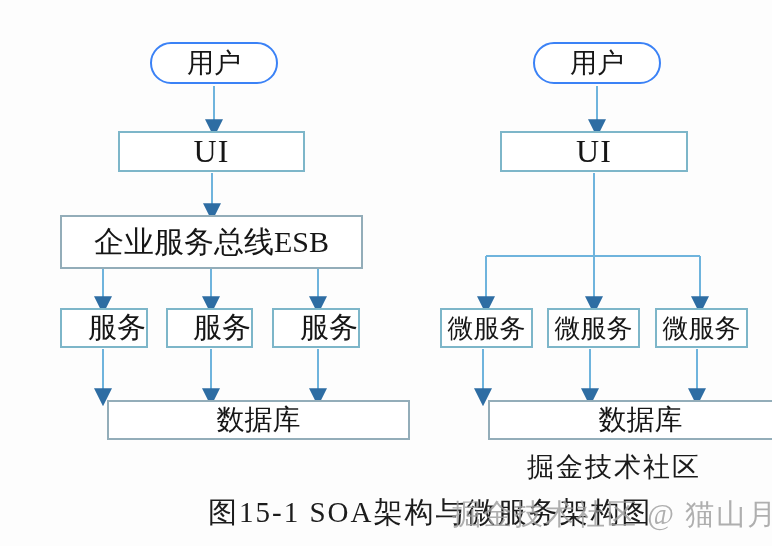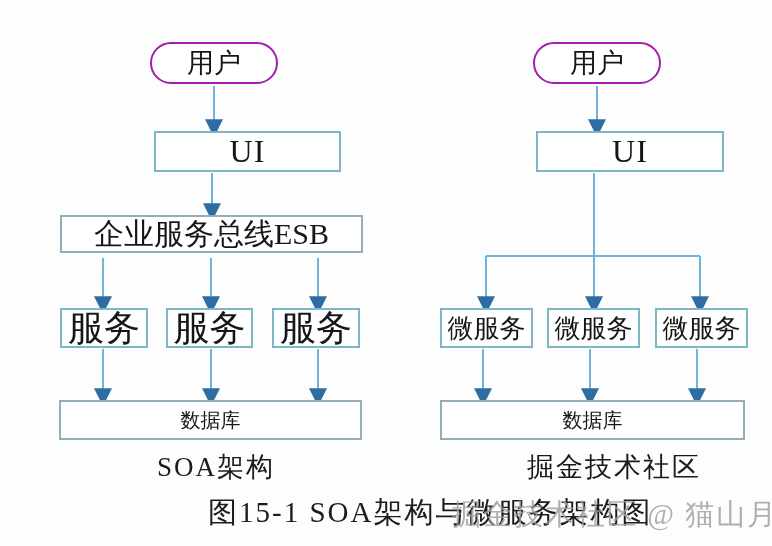--- a/index.html
+++ b/index.html
@@ -13,32 +13,32 @@
   .wires{position:absolute;left:0;top:0;width:772px;height:546px;z-index:1;}
   .node{
     position:absolute;z-index:2;
     background:#ffffff;
     display:flex;align-items:center;justify-content:center;
     color:#161616;
     box-sizing:border-box;
     white-space:nowrap;
   }
   .stadium{
-    border:2px solid #a21caf;
+    border:2px solid #3b82f6;
     border-radius:22px;
     font-size:27px;
     justify-content:center;
   }
   .rect{border:2px solid #7db6c9;}
   .rect.grayish{border-color:#93adb9;}
-  .ui-text{font-size:32px;letter-spacing:1px;margin-left:36px;}
+  .ui-text{font-size:32px;letter-spacing:1px;}
   .esb-text{font-size:30px;}
-  .svc-text{font-size:36px;}
+  .svc-text{font-size:29px;justify-content:flex-end;}
   .msvc-text{font-size:26px;align-items:flex-end;}
-  .db-text{font-size:20px;}
+  .db-text{font-size:28px;margin-left:48px;}
   .arch-label{
     position:absolute;z-index:2;
     color:#1a1a1a;font-size:27px;letter-spacing:2px;
     white-space:nowrap;
   }
   .caption{
     position:absolute;z-index:3;
     color:#1c1c1c;font-size:29px;letter-spacing:2px;
     white-space:nowrap;
   }
@@ -84,39 +84,38 @@
   </svg>
 
   <div class="node stadium" style="left:150px;top:42px;width:128px;height:42px;">
     <span>用户</span>
   </div>
 
   <div class="node rect ui-text" style="left:118px;top:131px;width:187px;height:41px;">
     <span>UI</span>
   </div>
 
-  <div class="node rect grayish esb-text" style="left:60px;top:215px;width:303px;height:38px;">
+  <div class="node rect grayish esb-text" style="left:60px;top:215px;width:303px;height:54px;">
     <span>企业服务总线ESB</span>
   </div>
 
   <div class="node rect svc-text" style="left:60px;top:308px;width:88px;height:40px;">
     <span>服务</span>
   </div>
   <div class="node rect svc-text" style="left:166px;top:308px;width:87px;height:40px;">
     <span>服务</span>
   </div>
   <div class="node rect svc-text" style="left:272px;top:308px;width:88px;height:40px;">
     <span>服务</span>
   </div>
 
   <div class="node rect grayish db-text" style="left:59px;top:400px;width:303px;height:40px;">
     <span>数据库</span>
   </div>
 
-  <div class="arch-label" style="left:157px;top:449px;">SOA架构</div>
 
   <div class="node stadium" style="left:533px;top:42px;width:128px;height:42px;">
     <span>用户</span>
   </div>
 
   <div class="node rect ui-text" style="left:500px;top:131px;width:188px;height:41px;">
     <span>UI</span>
   </div>
 
   <div class="node rect msvc-text" style="left:440px;top:308px;width:93px;height:40px;">

